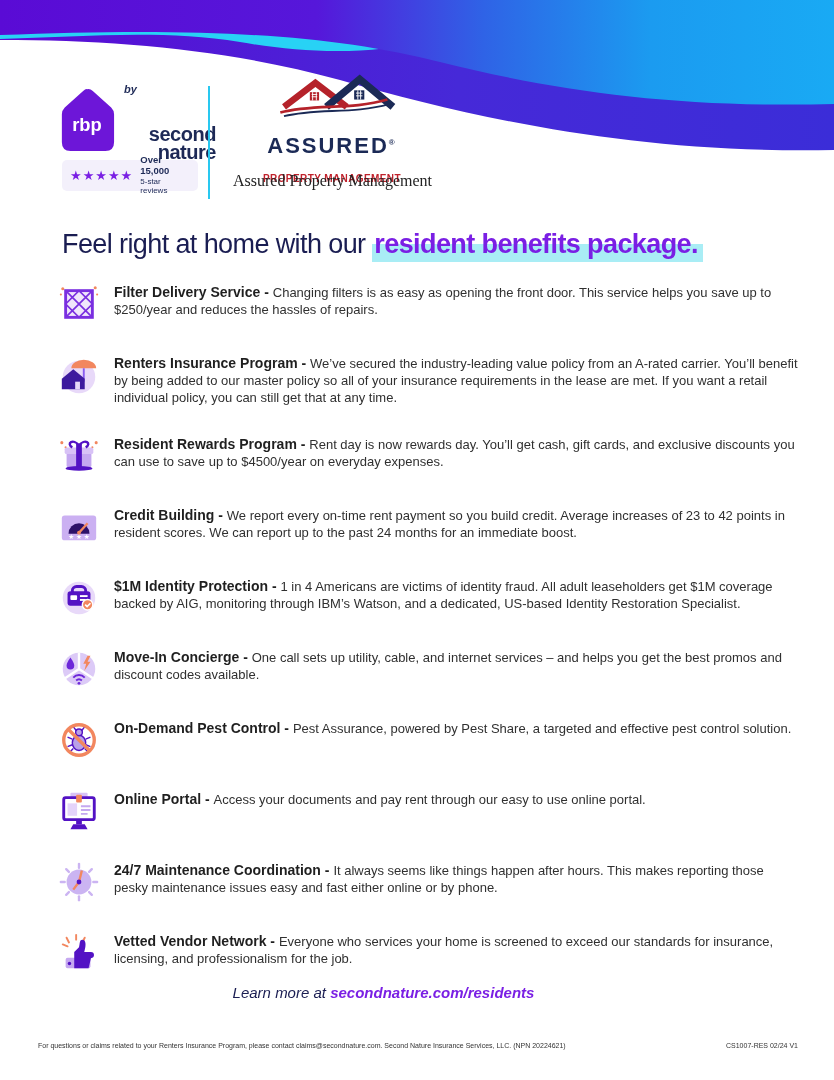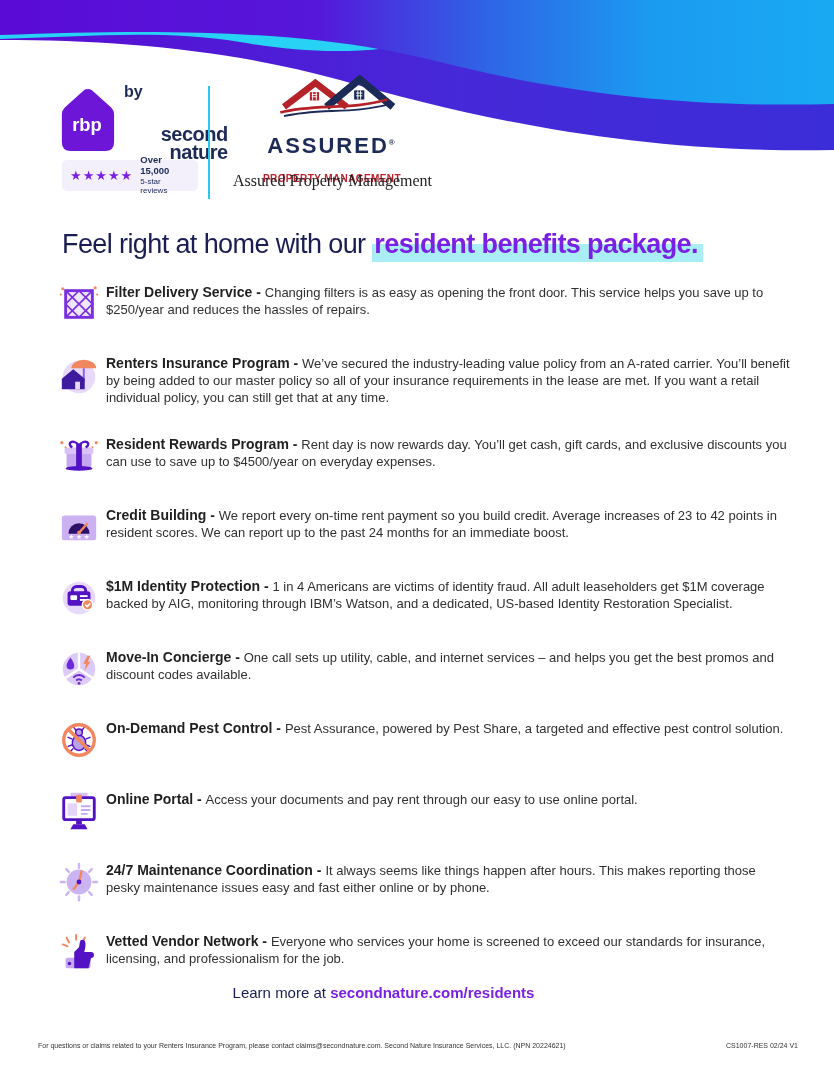--- a/index.html
+++ b/index.html
@@ -5,21 +5,21 @@
   * { margin:0; padding:0; box-sizing:border-box; }
   html,body { width:834px; height:1080px; background:#ffffff; font-family:"Liberation Sans", sans-serif; }
   .page { position:relative; width:834px; height:1080px; overflow:hidden; background:#fff; }
 
   
   .wave { position:absolute; top:0; left:0; width:834px; height:170px; }
 
   
   .rbp-block { position:absolute; top:84px; left:58px; display:flex; align-items:center; gap:8px; }
   .rbp-wordmark { color:#1d2956; line-height:1; }
-  .rbp-wordmark .by { font-size:16px; font-weight:bold; vertical-align:top; margin-right:18px; }
+  .rbp-wordmark .by { font-size:11px; font-weight:bold; vertical-align:top; margin-right:12px;font-style:italic; }
   .rbp-wordmark .big { font-size:20px; font-weight:bold; letter-spacing:-0.5px; display:inline-block;margin-top:40px; }
   .rbp-wordmark .line2 { font-size:20px; font-weight:bold; letter-spacing:-0.5px; text-align:right; margin-top:-2px; }
 
   .review-badge { position:absolute; top:160px; left:62px; width:136px; height:31px; background:#f3f0fb; border-radius:5px; display:flex; align-items:center; padding:0 8px; gap:7px; }
   .review-badge .stars { color:#7a1fe4; font-size:13px; letter-spacing:1px; white-space:nowrap; }
   .review-badge .txt { color:#1d2956; line-height:1.15; }
   .review-badge .txt .l1 { font-size:9.5px; font-weight:bold; }
   .review-badge .txt .l2 { font-size:8px; }
 
   .divider { position:absolute; left:208px; top:86px; width:2px; height:113px; background:#29c8f0; }
@@ -30,29 +30,29 @@
   .assured-sub { font-size:10px; font-weight:bold; color:#c0222c; letter-spacing:0.4px; margin-top:16px; }
 
   .partner-name { position:absolute; top:172px; left:233px; font-size:16px; color:#222;font-family:Liberation Serif, serif; }
 
   
   .headline { position:absolute; top:229px; left:62px; white-space:nowrap; font-size:27px; letter-spacing:-0.6px; color:#1a1d52; }
   .headline .hl { color:#7a1fe4; font-weight:bold; background:linear-gradient(180deg, rgba(0,0,0,0) 45%, #a9edf5 45%); padding:0 5px 3px 2px; }
 
   
   .benefits { position:absolute; top:283px; left:58px; width:740px; display:flex; flex-direction:column; gap:29px; }
-  .benefit { display:flex; align-items:flex-start; gap:6px; }
+  .benefit { display:flex; align-items:flex-start; gap:14px; }
   .benefit .icon { flex:0 0 42px; width:42px; height:42px; }
   .benefit .icon svg { width:42px; height:42px; display:block; }
   .benefit .text { font-size:13px; line-height:17px; color:#303030; max-width:684px; padding-top:1px; }
   .benefit .title { font-weight:bold; font-size:14px; color:#1f1f1f; }
   .benefit .sep { font-weight:bold; font-size:14px; color:#1f1f1f; }
 
   
-  .learn-more { position:absolute; top:984px; left:0; width:767px; text-align:center; font-size:15px; color:#1a1d52; }
+  .learn-more { position:absolute; top:984px; left:0; width:767px; text-align:center; font-size:15px; color:#1a1d52;font-style:italic; }
   .learn-more .link { color:#7a1fe4; font-weight:bold; text-decoration:none; }
   .fine-print { position:absolute; top:1042px; left:38px; right:36px; display:flex; justify-content:space-between; align-items:flex-start; font-size:7px; color:#333; }
   .fine-print .code { margin-left:20px; white-space:nowrap; }
 </style>
 </head>
 <body>
 
 <div class="page">
 
   <svg class="wave" viewBox="0 0 834 170" preserveAspectRatio="none">

